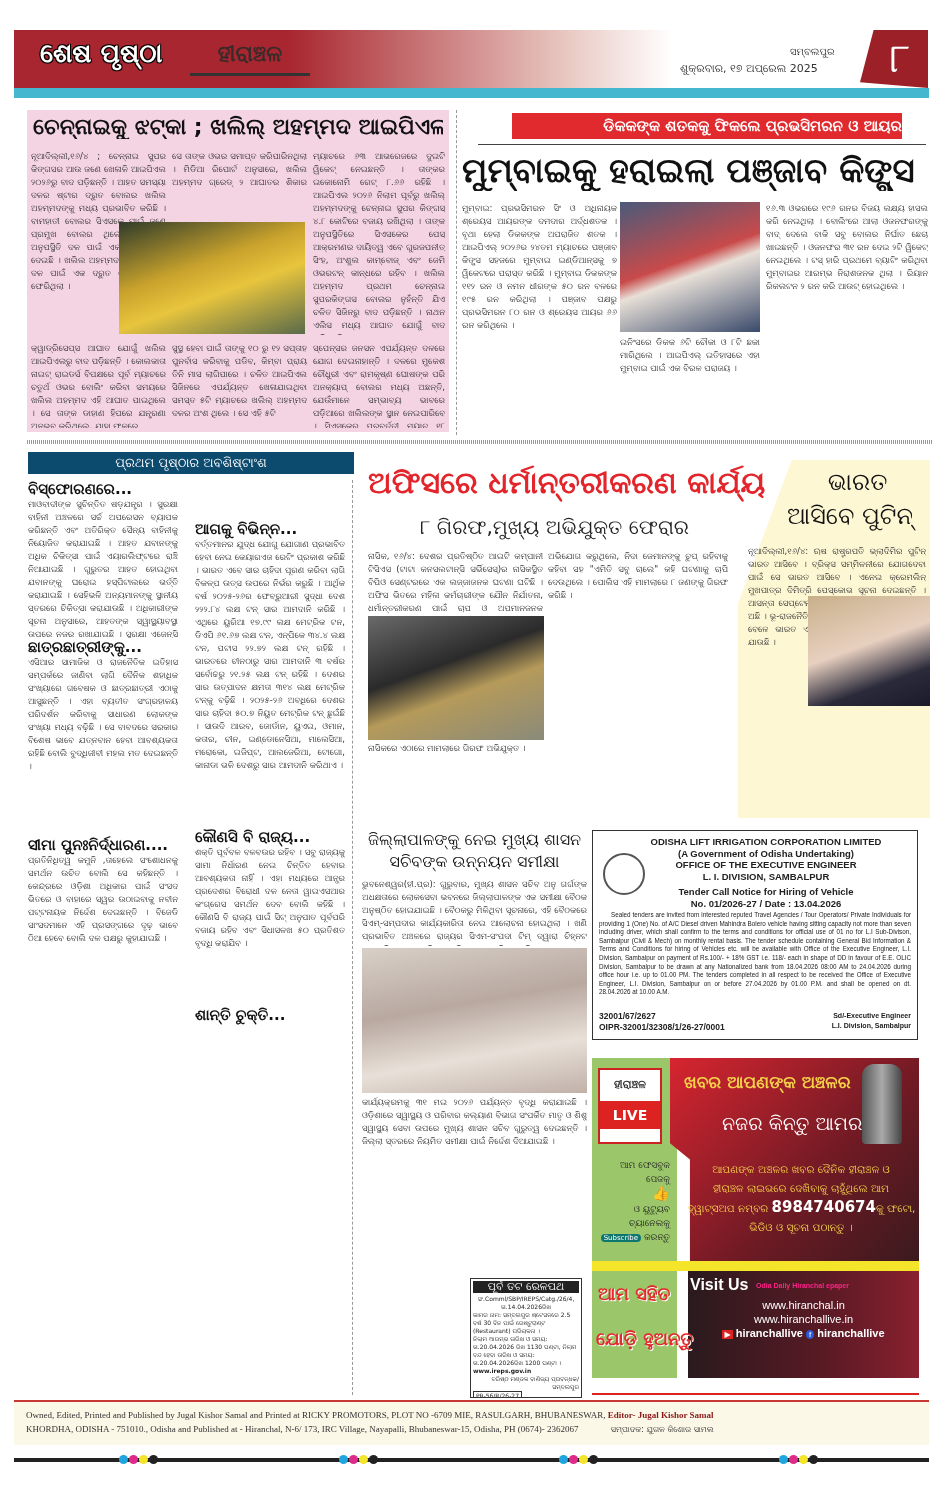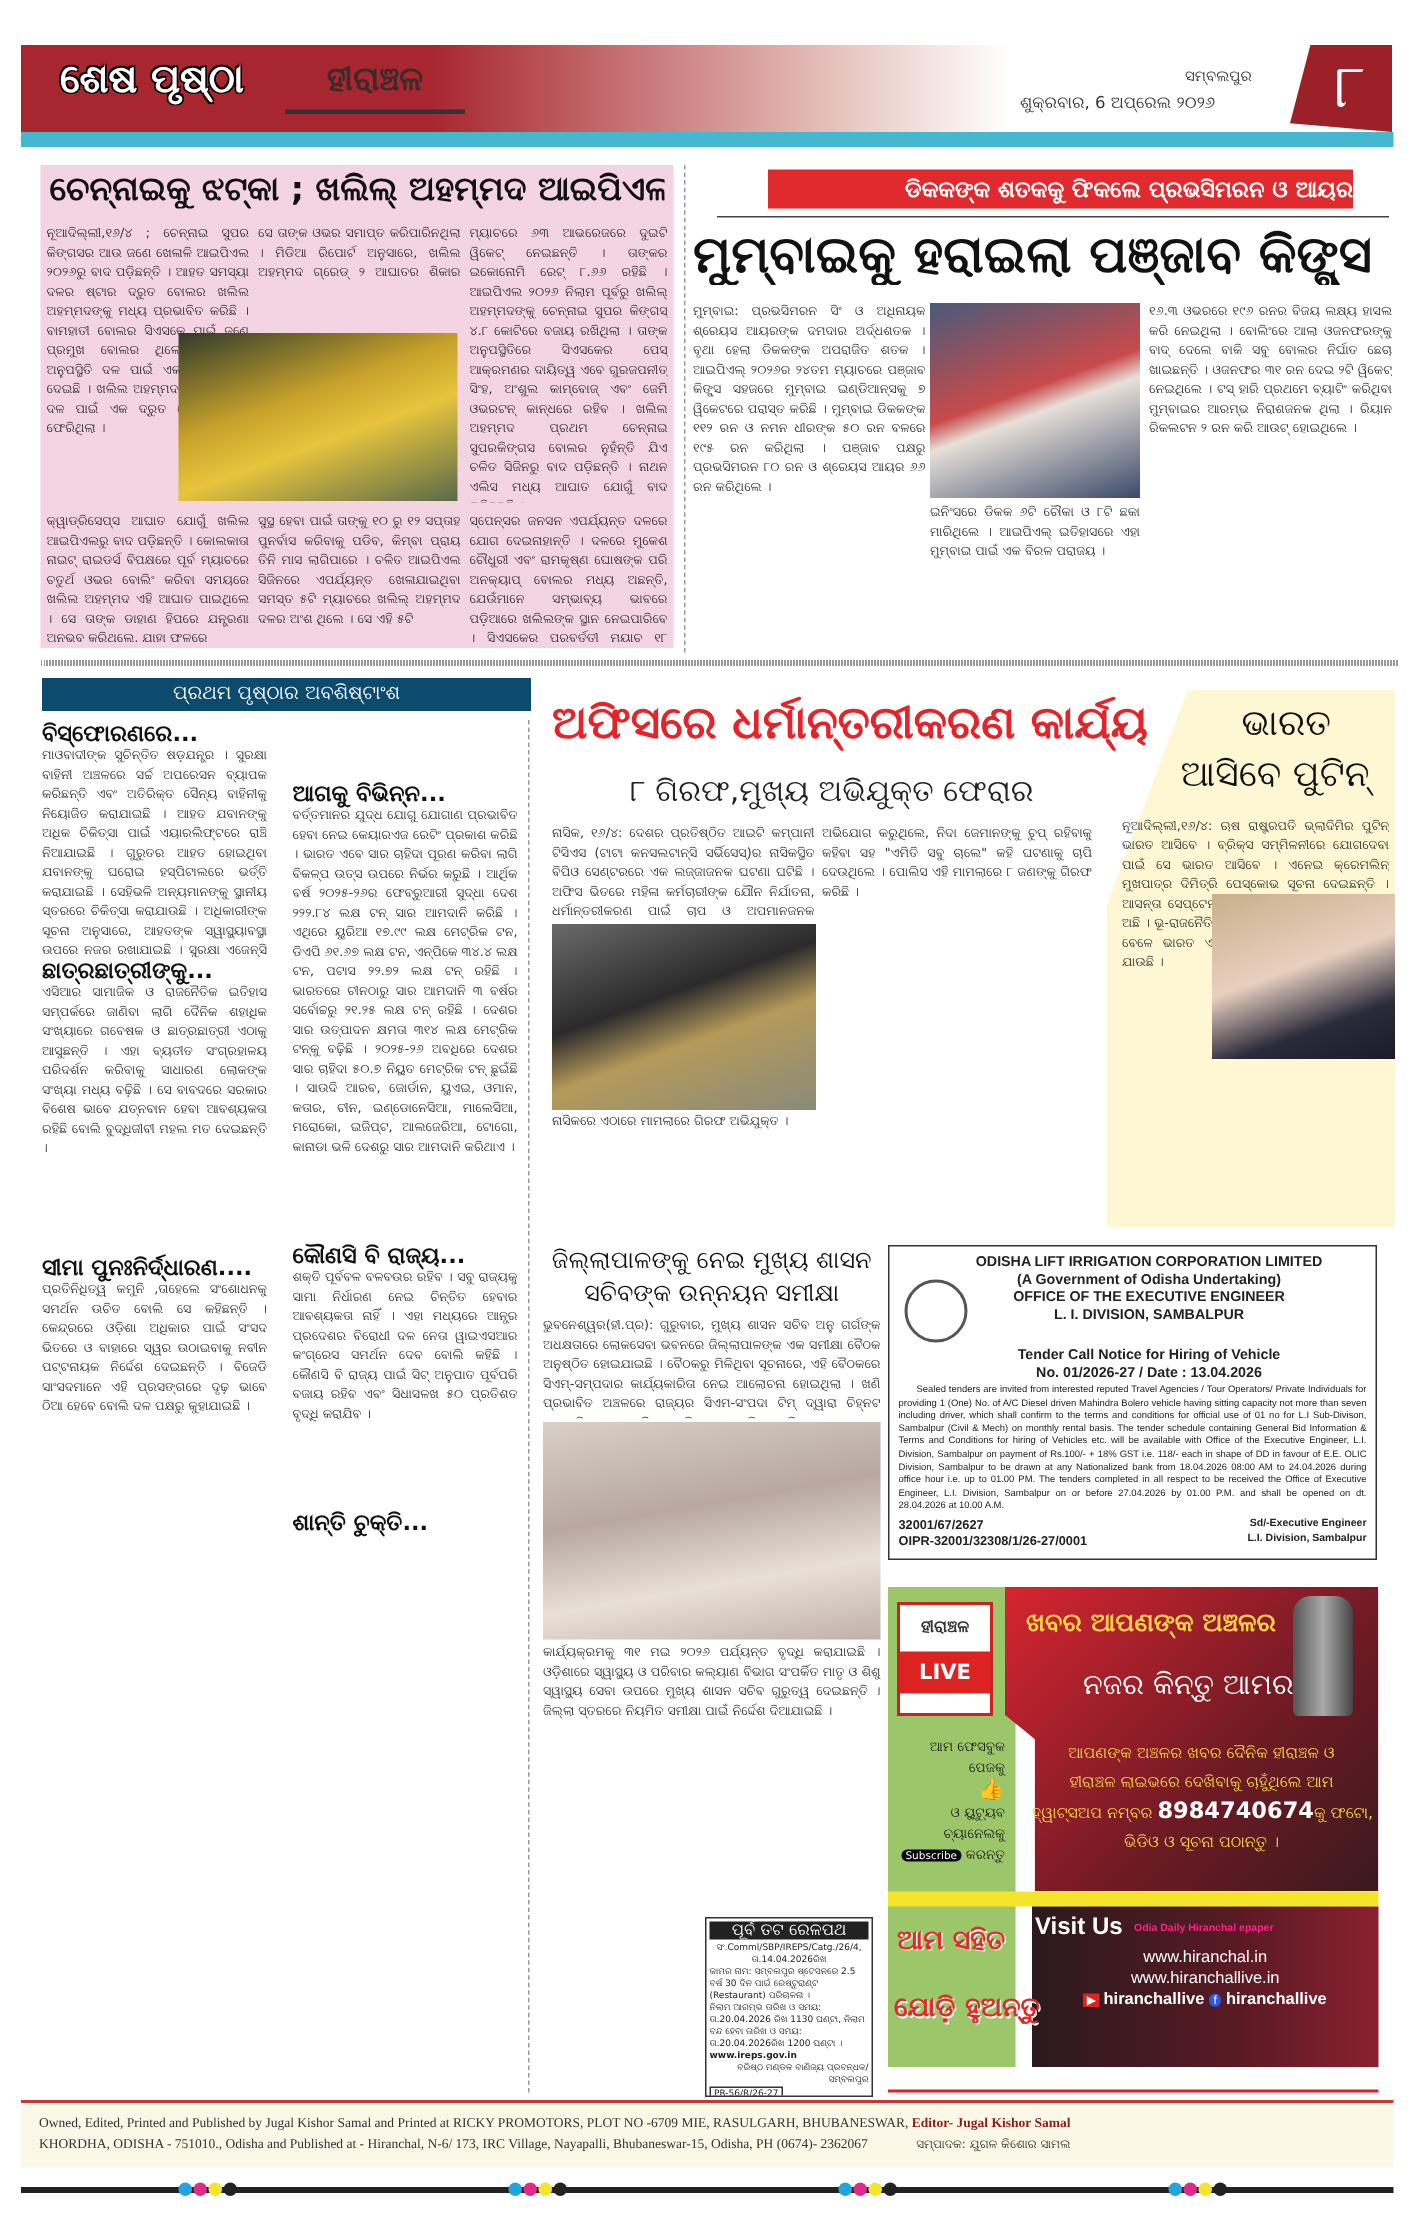--- a/index.html
+++ b/index.html
@@ -32,21 +32,21 @@
 .cmyk{left:14px;top:1458px;width:915px;height:4px;background:#222}
 .dot{width:9px;height:9px;border-radius:50%;top:-3px}
 </style>
 </head>
 <body>
 
 <div class="abs masthead"></div>
 <div class="abs mast-title">ଶେଷ ପୃଷ୍ଠା</div>
 <div class="abs logo">ହୀରାଞ୍ଚଳ</div>
 <div class="abs mast-city">ସମ୍ବଲପୁର</div>
-<div class="abs mast-date">ଶୁକ୍ରବାର, 6 ଅପ୍ରେଲ ୨୦୨୬</div>
+<div class="abs mast-date">ଶୁକ୍ରବାର, ୧୭ ଅପ୍ରେଲ 2025</div>
 <div class="abs page-num">୮</div>
 <div class="abs mast-band"></div>
 
 <div class="abs pink">
   <div class="abs h1" style="left:6px;top:4px;width:410px;font-size:22px;white-space:nowrap;overflow:hidden">ଚେନ୍ନାଇକୁ ଝଟ୍‌କା ; ଖଲିଲ୍ ଅହମ୍ମଦ ଆଇପିଏଲରୁ ଆଉଟ୍</div>
   <div class="abs col-text" style="left:4px;top:40px;width:135px;height:185px">ନୂଆଦିଲ୍ଲୀ,୧୬/୪ ; ଚେନ୍ନାଇ ସୁପର କିଙ୍ଗସର ଆଉ ଜଣେ ଖେଳାଳି ଆଇପିଏଲ ୨୦୨୬ରୁ ବାଦ ପଡ଼ିଛନ୍ତି । ଆହତ ସମସ୍ୟା ଦଳର ଷ୍ଟାର ଦ୍ରୁତ ବୋଲର ଖଲିଲ ଅହମ୍ମଦଙ୍କୁ ମଧ୍ୟ ପ୍ରଭାବିତ କରିଛି । ବାମହାତୀ ବୋଲର ସିଏସକେ ପାଇଁ ଜଣେ ପ୍ରମୁଖ ବୋଲର ଥିଲେ । ତାଙ୍କ ଅନୁପସ୍ଥିତି ଦଳ ପାଇଁ ଏକ ବଡ଼ ଝଟକା ଦେଇଛି । ଖଲିଲ ଅହମ୍ମଦଙ୍କ ଅନୁପସ୍ଥିତି ଦଳ ପାଇଁ ଏକ ଦ୍ରୁତ ବୋଲିଂ ପଥକୁ ଫେରିଥିଲା ।</div>
   <div class="abs col-text" style="left:145px;top:40px;width:135px;height:40px">ସେ ତାଙ୍କ ଓଭର ସମାପ୍ତ କରିପାରିନଥିଲା । ମିଡିଆ ରିପୋର୍ଟ ଅନୁସାରେ, ଖଲିଲ ଅହମ୍ମଦ ଗ୍ରେଡ୍ ୨ ଆଘାତର ଶିକାର ହୋଇଥିଲେ ।</div>
   <div class="abs col-text" style="left:286px;top:40px;width:132px;height:185px">ମ୍ୟାଚରେ ୬୩ ଆଭରେଜରେ ଦୁଇଟି ୱିକେଟ୍ ନେଇଛନ୍ତି । ତାଙ୍କର ଇକୋନୋମି ରେଟ୍ ୮.୬୬ ରହିଛି । ଆଇପିଏଲ ୨୦୨୬ ନିଲାମ ପୂର୍ବରୁ ଖଲିଲ୍ ଅହମ୍ମଦଙ୍କୁ ଚେନ୍ନାଇ ସୁପର କିଙ୍ଗସ୍ ୪.୮ କୋଟିରେ ବଜାୟ ରଖିଥିଲା । ତାଙ୍କ ଅନୁପସ୍ଥିତିରେ ସିଏସକେର ପେସ୍ ଆକ୍ରମଣର ଦାୟିତ୍ୱ ଏବେ ଗୁରଜପନୀତ୍ ସିଂହ, ଅଂଶୁଲ କାମ୍ବୋଜ୍ ଏବଂ ଜେମି ଓଭରଟନ୍ କାନ୍ଧରେ ରହିବ । ଖଲିଲ ଅହମ୍ମଦ ପ୍ରଥମ ଚେନ୍ନାଇ ସୁପରକିଙ୍ଗସ ବୋଲର ନୁହଁନ୍ତି ଯିଏ ଚଳିତ ସିଜିନରୁ ବାଦ ପଡ଼ିଛନ୍ତି । ନାଥନ ଏଲିସ ମଧ୍ୟ ଆଘାତ ଯୋଗୁଁ ବାଦ ପଡ଼ିଛନ୍ତି ।</div>
   <div class="abs photo" style="left:92px;top:112px;width:186px;height:112px"></div>
   <div class="abs col-text" style="left:4px;top:232px;width:135px;height:86px">କ୍ୱାଡ୍ରିସେପ୍ସ ଆଘାତ ଯୋଗୁଁ ଖଲିଲ ଆଇପିଏଲରୁ ବାଦ ପଡ଼ିଛନ୍ତି । କୋଲକାତା ନାଇଟ୍ ରାଇଡର୍ସ ବିପକ୍ଷରେ ପୂର୍ବ ମ୍ୟାଚରେ ଚତୁର୍ଥ ଓଭର ବୋଲିଂ କରିବା ସମୟରେ ଖଲିଲ ଅହମ୍ମଦ ଏହି ଆଘାତ ପାଇଥିଲେ । ସେ ତାଙ୍କ ଡାହାଣ ହିପରେ ଯନ୍ତ୍ରଣା ଅନୁଭବ କରିଥିଲେ, ଯାହା ଫଳରେ</div>
@@ -115,21 +115,21 @@
   <div style="border:1px solid #333;display:inline-block;padding:0 2px">PR-56/R/26-27</div>
 </div>
 
 <div class="abs tender">
   <div class="abs" style="left:10px;top:22px;width:42px;height:42px;border:2px solid #555;border-radius:50%"></div>
   <div style="font-family:'Liberation Sans',sans-serif;text-align:center;font-weight:bold;font-size:9.5px;line-height:11.5px;padding-top:5px;padding-left:22px">
     <div>ODISHA LIFT IRRIGATION CORPORATION LIMITED</div>
     <div>(A Government of Odisha Undertaking)</div>
     <div>OFFICE OF THE EXECUTIVE ENGINEER</div>
     <div>L. I. DIVISION, SAMBALPUR</div>
-    <div style="margin-top:16px">Tender Call Notice for Hiring of Vehicle</div>
+    <div style="margin-top:4px">Tender Call Notice for Hiring of Vehicle</div>
     <div>No. 01/2026-27 / Date : 13.04.2026</div>
   </div>
   <div style="font-family:'Liberation Sans',sans-serif;font-size:6.3px;line-height:8.6px;padding:2px 6px;text-align:justify;text-indent:12px">Sealed tenders are invited from interested reputed Travel Agencies / Tour Operators/ Private Individuals for providing 1 (One) No. of A/C Diesel driven Mahindra Bolero vehicle having sitting capacity not more than seven including driver, which shall confirm to the terms and conditions for official use of 01 no for L.I Sub-Divison, Sambalpur (Civil &amp; Mech) on monthly rental basis. The tender schedule containing General Bid Information &amp; Terms and Conditions for hiring of Vehicles etc. will be available with Office of the Executive Engineer, L.I. Division, Sambalpur on payment of Rs.100/- + 18% GST i.e. 118/- each in shape of DD in favour of E.E. OLIC Division, Sambalpur to be drawn at any Nationalized bank from 18.04.2026 08:00 AM to 24.04.2026 during office hour i.e. up to 01.00 PM. The tenders completed in all respect to be received the Office of Executive Engineer, L.I. Division, Sambalpur on or before 27.04.2026 by 01.00 P.M. and shall be opened on dt. 28.04.2026 at 10.00 A.M.</div>
   <div class="abs" style="left:6px;top:180px;font-family:'Liberation Sans',sans-serif;font-size:8.5px;font-weight:bold;line-height:11px">
     <div>32001/67/2627</div>
     <div>OIPR-32001/32308/1/26-27/0001</div>
   </div>
   <div class="abs" style="right:6px;top:180px;font-family:'Liberation Sans',sans-serif;font-size:7px;font-weight:bold;line-height:10px;text-align:right">
     <div>Sd/-Executive Engineer</div>
     <div>L.I. Division, Sambalpur</div>
@@ -143,21 +143,21 @@
   <div class="abs ad-red" style="left:96px;top:213px;width:231px;height:107px;background:linear-gradient(90deg,#2a1a1e,#5a1a24 60%,#8a2030)"></div>
 
   <div class="abs" style="left:6px;top:10px;width:64px;height:76px;background:#fff;border:2px solid #c22;text-align:center">
     <div style="font-size:11px;font-weight:bold;color:#333;padding-top:8px">ହୀରାଞ୍ଚଳ</div>
     <div style="background:#d22;color:#fff;font-weight:bold;font-size:14px;margin-top:10px;padding:6px 0">LIVE</div>
   </div>
   <div class="abs" style="left:4px;top:100px;width:74px;font-size:9px;text-align:right;line-height:14px;color:#222">
     <div>ଆମ ଫେସବୁକ ପେଜକୁ</div>
     <span style="color:#2a6fd8;font-size:14px">👍</span>
     <div>ଓ ୟୁଟ୍ୟୁବ ଚ୍ୟାନେଲକୁ</div>
-    <span style="background:#000000;color:#fff;border-radius:6px;padding:0 3px;font-size:7px">Subscribe</span>
+    <span style="background:#0f766e;color:#fff;border-radius:6px;padding:0 3px;font-size:7px">Subscribe</span>
     <span>କରନ୍ତୁ</span>
   </div>
 
   <div class="abs" style="left:92px;top:14px;font-size:17px;color:#f6d14a;font-weight:bold;white-space:nowrap">ଖବର ଆପଣଙ୍କ ଅଞ୍ଚଳର</div>
   <div class="abs" style="left:130px;top:54px;font-size:19px;color:#fff;white-space:nowrap">ନଜର କିନ୍ତୁ ଆମର</div>
   <div class="abs" style="left:270px;top:6px;width:40px;height:80px;background:linear-gradient(90deg,#555,#aaa,#444);border-radius:12px 12px 4px 4px"></div>
   <div class="abs" style="left:96px;top:102px;width:226px;font-size:10.5px;color:#f6d14a;line-height:19px;text-align:center">
     <div>ଆପଣଙ୍କ ଅଞ୍ଚଳର ଖବର ଦୈନିକ ହୀରାଞ୍ଚଳ ଓ</div>
     <div>ହୀରାଞ୍ଚଳ ଲାଇଭରେ ଦେଖିବାକୁ ଚାହୁଁଥିଲେ ଆମ</div>
     <div style="white-space:nowrap">

